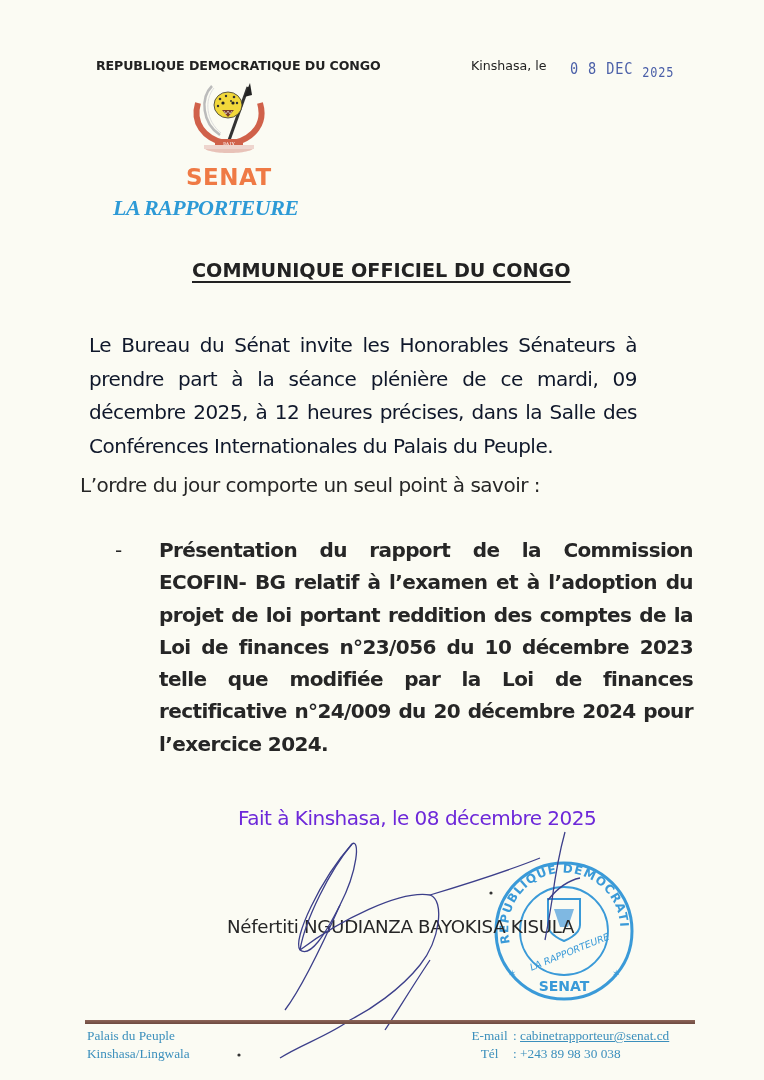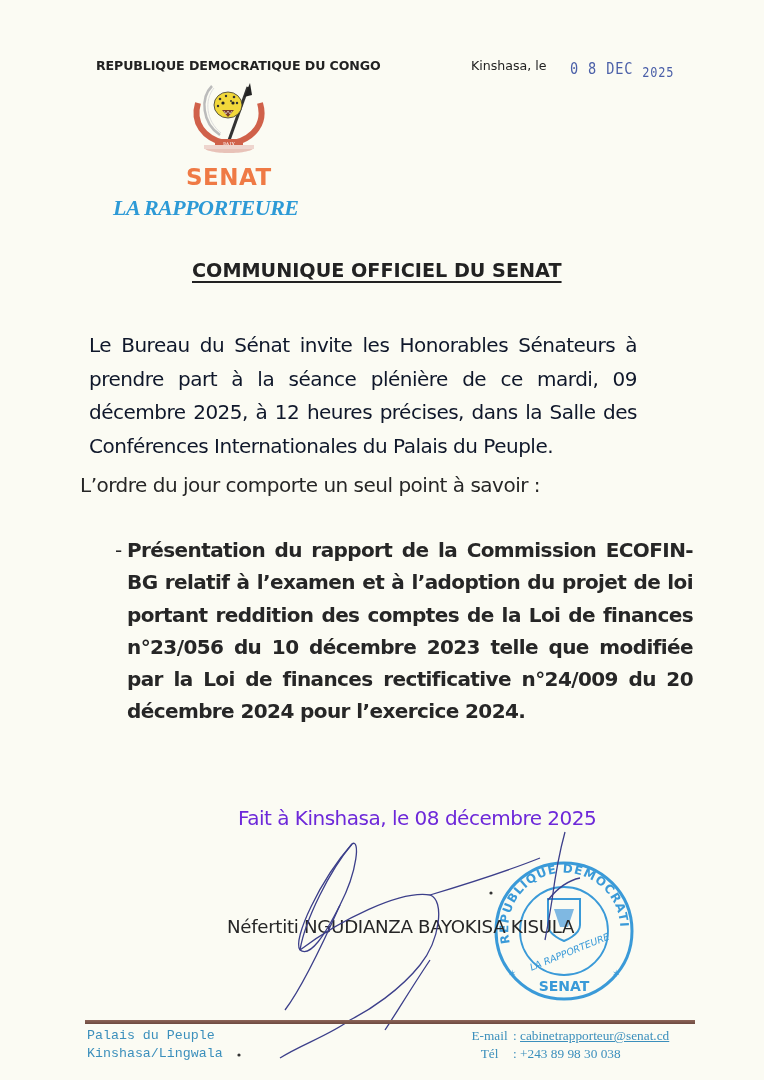--- a/index.html
+++ b/index.html
@@ -53,38 +53,38 @@
   .ordre {
     left: 80px; top: 473px;
     font-size: 20px; color: #262626; letter-spacing: -0.5px;
   }
   .item {
     left: 115px; top: 534px; width: 578px;
     font-size: 20px; line-height: 32.3px; font-weight: bold; color: #262626;
     letter-spacing: -0.6px;
   }
   .item .dash { position: absolute; left: 0; top: 0; font-weight: normal; }
-  .item .body { margin-left: 12px; text-align: justify; text-align-last: left; }
+  .item .body { margin-left: 44px; text-align: justify; text-align-last: left; }
   .fait {
     left: 238px; top: 806px;
     font-size: 20px; color: #6d28d9; letter-spacing: -0.5px;
   }
   .signame {
     left: 227px; top: 916px;
     font-size: 18.2px; font-weight: normal; color: #262626; letter-spacing: -0.3px;
   }
   .sigsvg { left: 0; top: 0; width: 764px; height: 1080px; pointer-events: none; }
   .seal { left: 488px; top: 853px; width: 152px; height: 152px; }
   .footer-rule {
     left: 85px; top: 1020px; width: 610px; height: 4px;
     background: linear-gradient(#8d6558, #6d4a40);
   }
   .foot-left {
     left: 87px; top: 1027px;
-    font-family: Liberation Mono, monospace;
+    font-family: Liberation Serif, serif;
     font-size: 13.3px; line-height: 18px; color: #3b8fbc;
   }
   .foot-right {
     left: 466px; top: 1027px;
     font-family: "Liberation Serif", serif;
     font-size: 13.3px; line-height: 18px; color: #3b8fbc;
   }
   .foot-right .lbl { display: inline-block; width: 47px; text-align: center; }
   .foot-right a { color: #3b8fbc; text-decoration: underline; text-align: center; }
 </style>
@@ -125,21 +125,21 @@
   <path d="M32 27 L38 34 L44 27 Z" fill="#7a3b2a"></path>
   <path d="M34 28 L36 31 L38 28 L40 31 L42 28" stroke="#fff" stroke-width="0.6" fill="none"></path>
 
   <path d="M14 64 L64 64 C64 72, 14 72, 14 64 Z" fill="#e8c2b8"></path>
   <rect x="14" y="62" width="50" height="4" fill="#eed5ce"></rect>
 </svg>
 
 <div class="abs senat">SENAT</div>
 <div class="abs rapporteure">LA RAPPORTEURE</div>
 
-<div class="abs title">COMMUNIQUE OFFICIEL DU SENAT</div>
+<div class="abs title">COMMUNIQUE OFFICIEL DU CONGO</div>
 
 <div class="abs para">Le Bureau du Sénat invite les Honorables Sénateurs à prendre part à la séance plénière de ce mardi, 09 décembre 2025, à 12 heures précises, dans la Salle des Conférences Internationales du Palais du Peuple.</div>
 <div class="abs ordre">L’ordre du jour comporte un seul point à savoir :</div>
 
 <div class="abs item">
   <span class="dash">-</span>
   <div class="body">Présentation du rapport de la Commission ECOFIN- BG relatif à l’examen et à l’adoption du projet de loi portant reddition des comptes de la Loi de finances n°23/056 du 10 décembre 2023 telle que modifiée par la Loi de finances rectificative n°24/009 du 20 décembre 2024 pour l’exercice 2024.</div>
 </div>
 
 <div class="abs fait">Fait à Kinshasa, le 08 décembre 2025</div>

